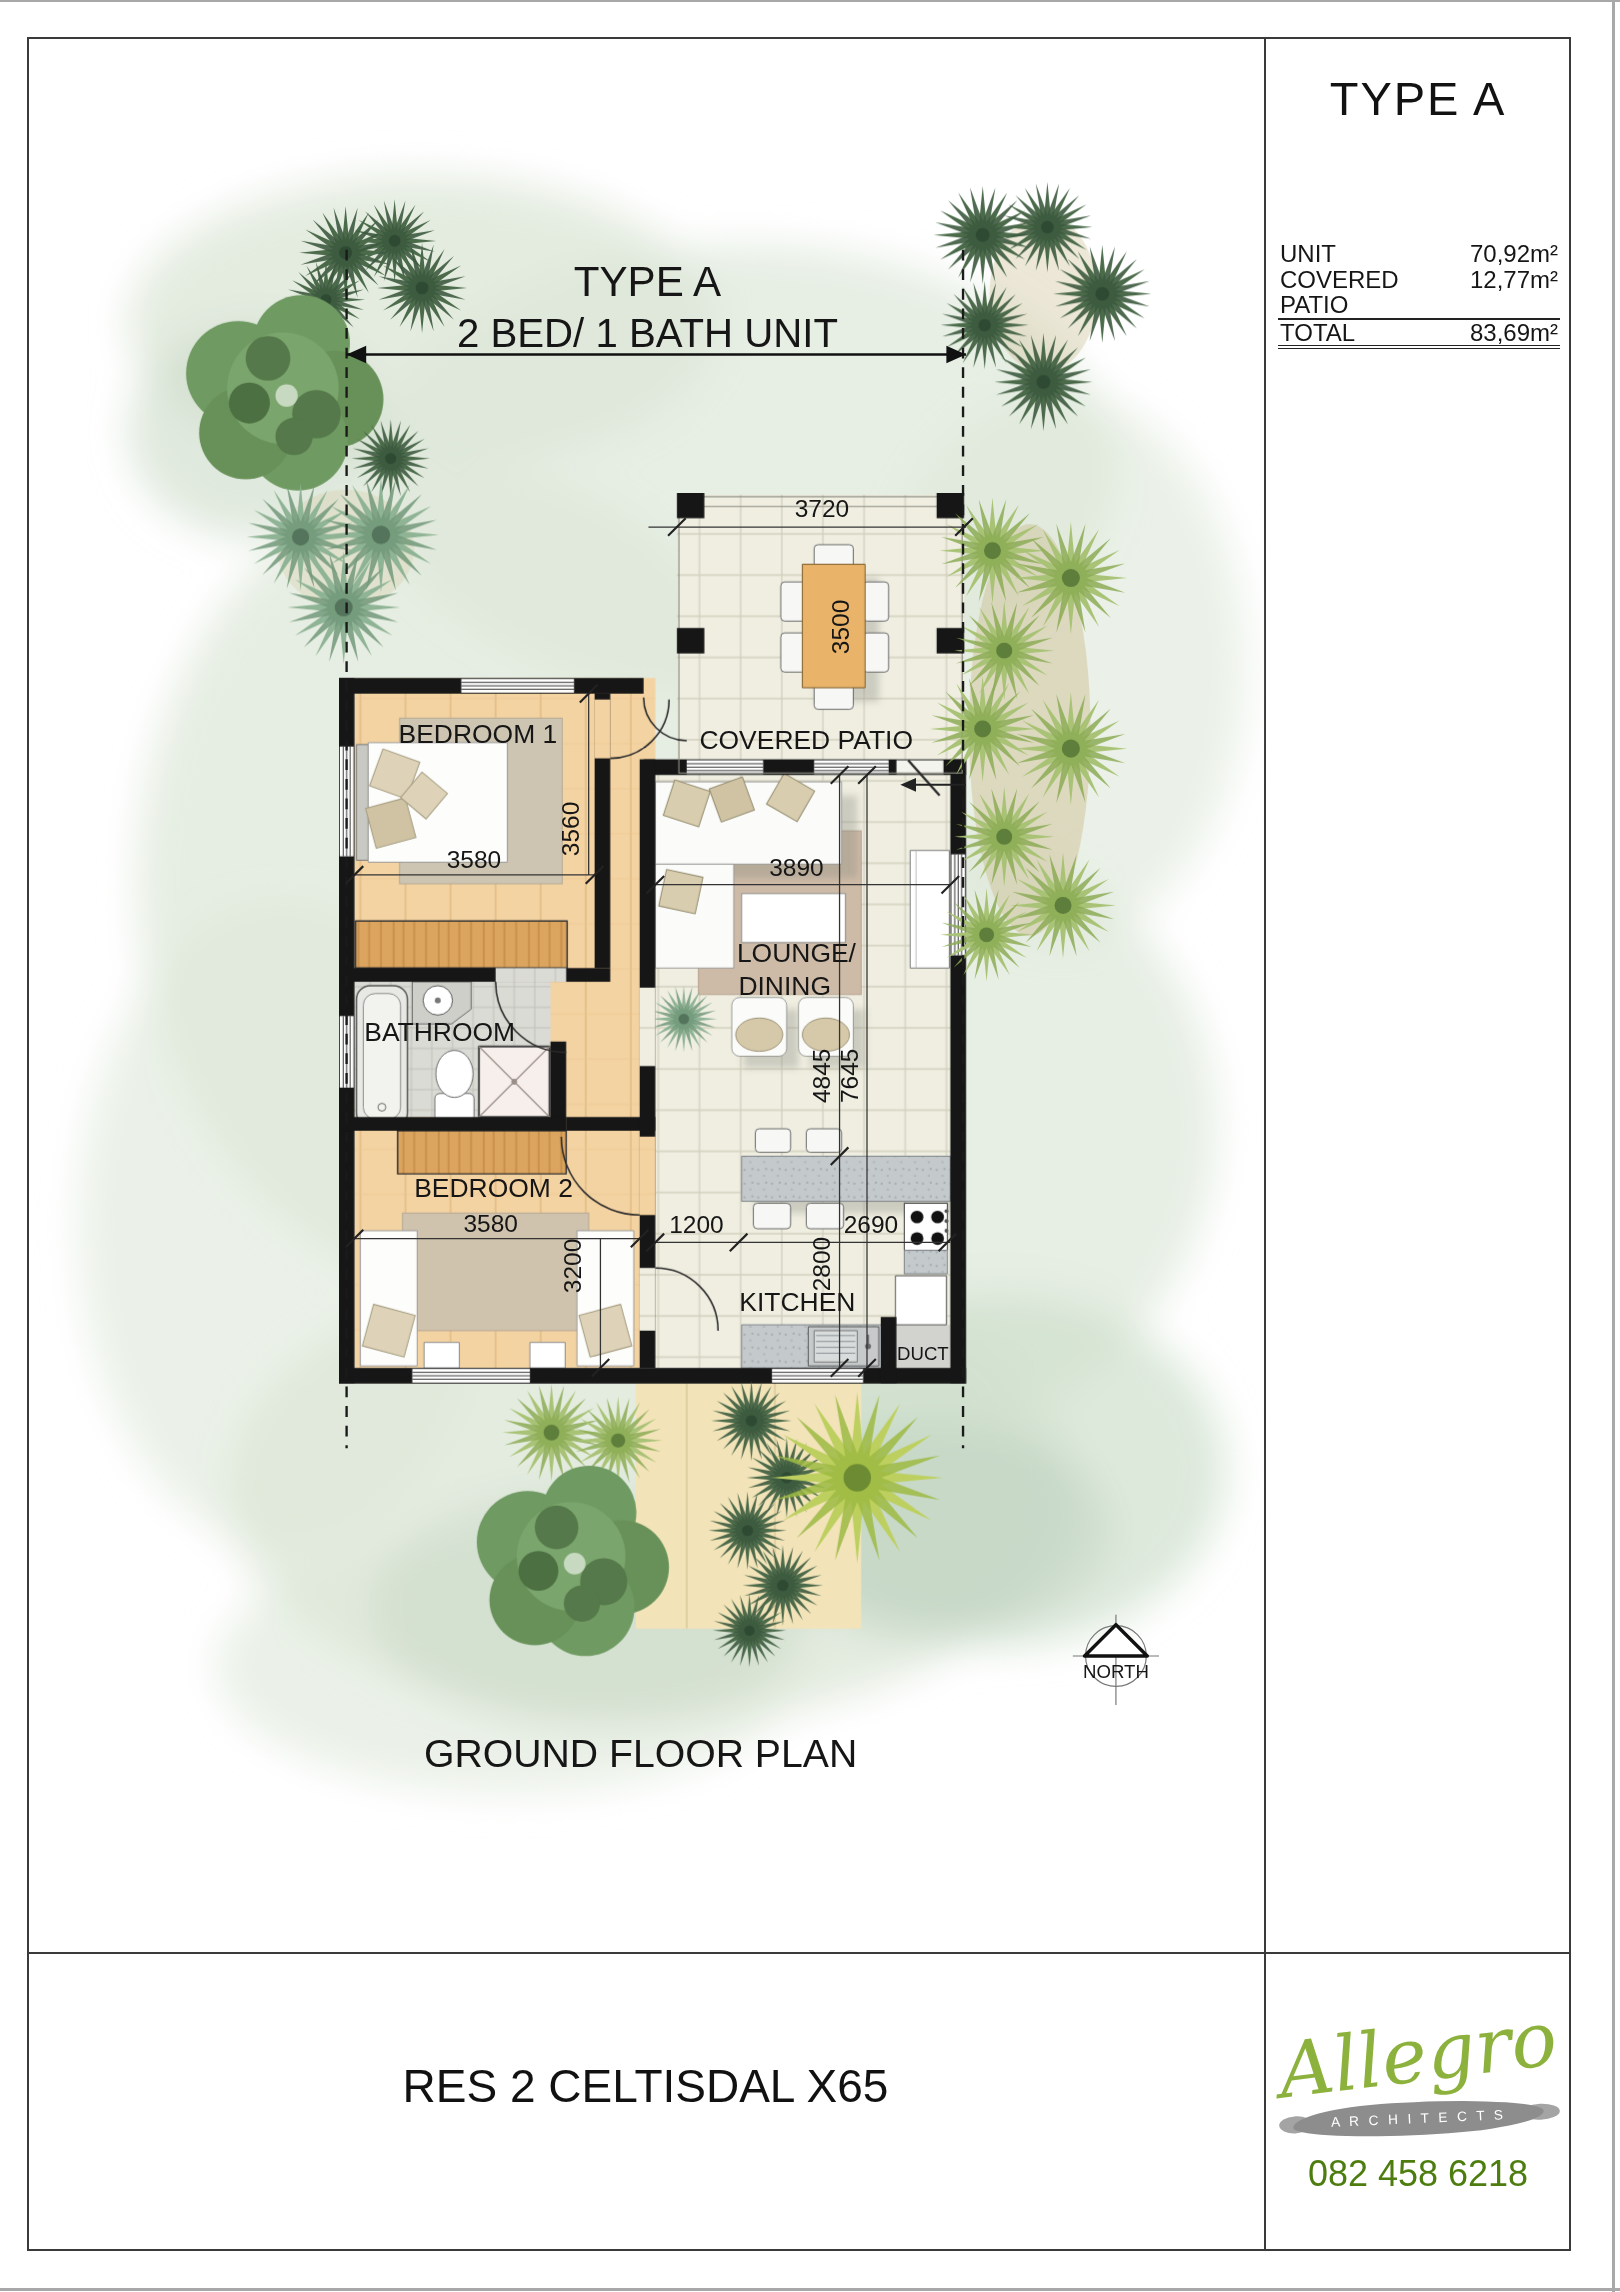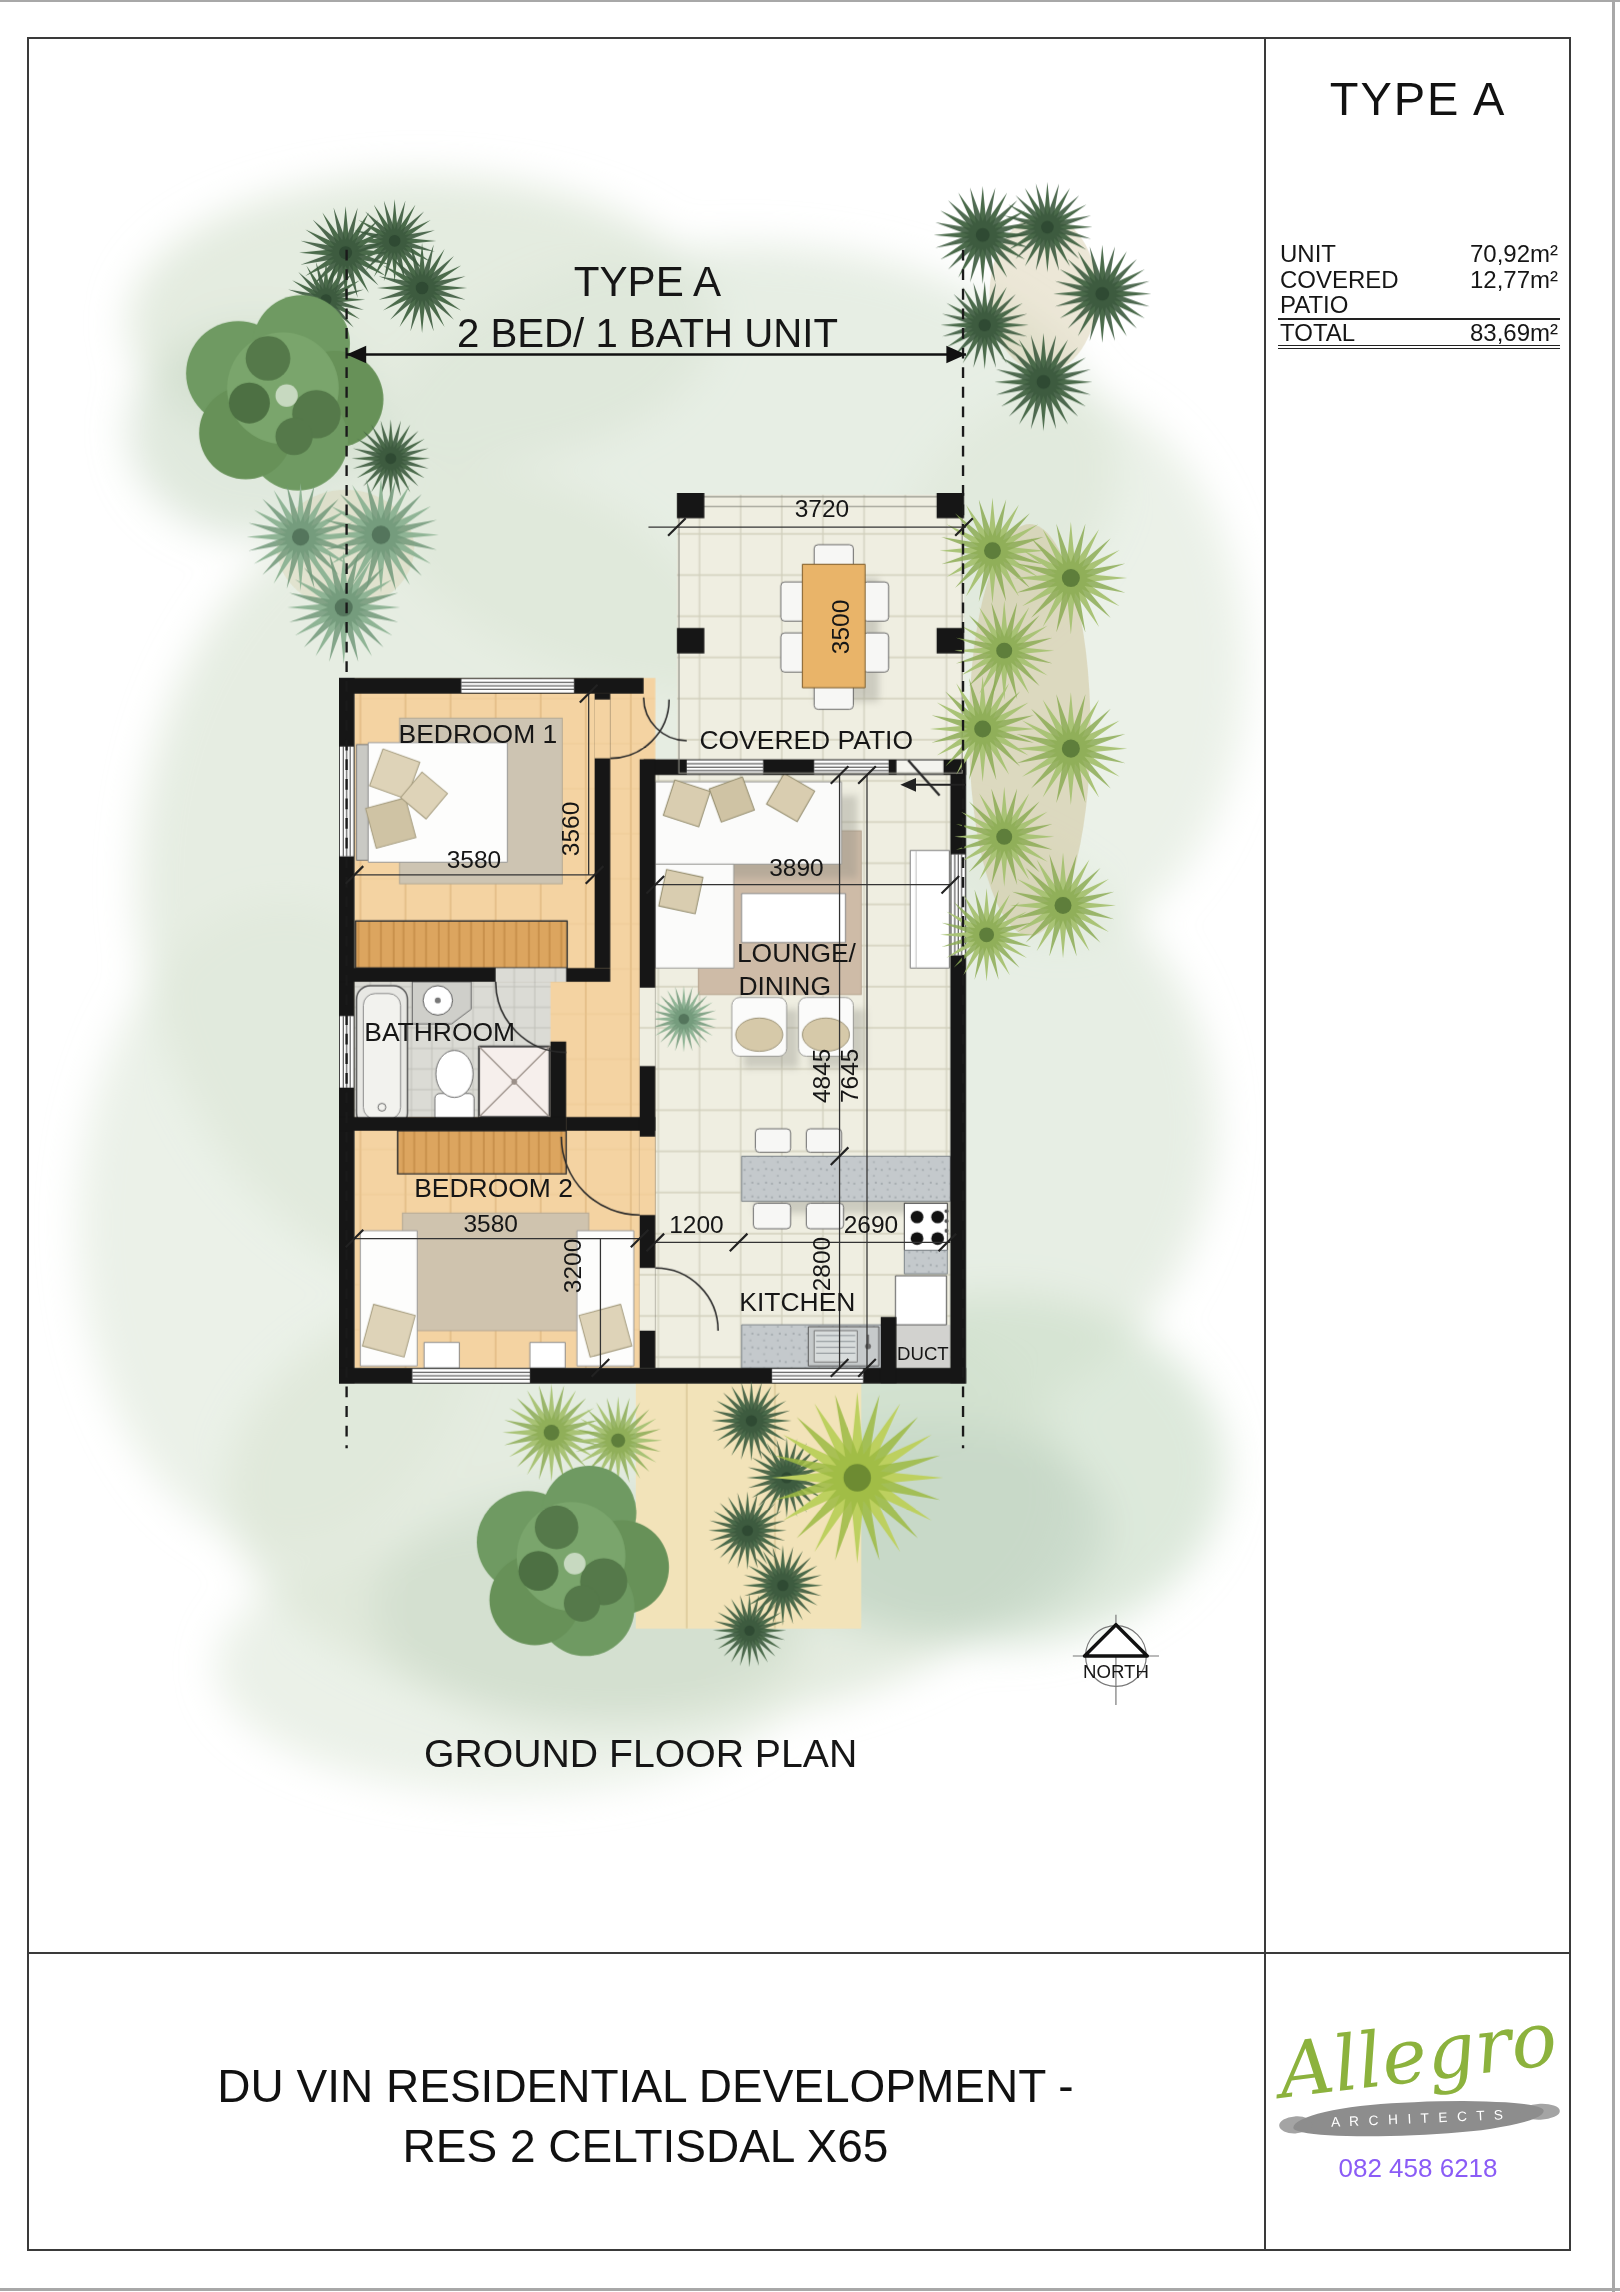--- a/index.html
+++ b/index.html
@@ -16,21 +16,21 @@
   .arow.u1{border-bottom:2px solid #222;}
   .arow.u2{border-bottom:4.9px double #222;}
   
   #footer-title{position:absolute;left:26.5px;top:2056px;width:1238px;text-align:center;font-size:46px;line-height:60px;color:#111;}
   #logo{position:absolute;left:1266px;top:2000px;width:304px;text-align:center;}
   #logo-name{font-family:"DejaVu Serif",serif;font-style:italic;font-size:76px;color:#8cb23d;transform:rotate(-7deg);display:inline-block;line-height:69px;margin-top:19.6px;}
   #logo-brush{position:relative;margin:13.7px auto 0;width:251px;height:33px;background:#8d8d8d;border-radius:46% 54% 50% 50% / 65% 45% 60% 40%;transform:rotate(-2.5deg);display:flex;align-items:center;justify-content:center;}
   #logo-brush:before{content:"";position:absolute;left:-13.7px;top:8.8px;width:33px;height:17.6px;background:#8d8d8d;border-radius:50%;opacity:.8;}
   #logo-brush:after{content:"";position:absolute;right:-15.7px;top:6.9px;width:39px;height:15.7px;background:#8d8d8d;border-radius:50%;opacity:.8;}
   #logo-sub{color:#fff;font-size:13.7px;letter-spacing:2.9px;}
-  #logo-phone{margin-top:17.6px;font-size:26px;color:#8b5cf6;}
+  #logo-phone{margin-top:17.6px;font-size:36px;color:#4d7c0f;}
   text{font-family:"Liberation Sans",sans-serif;fill:#161616;}
 </style>
 </head>
 <body>
 
 <div class="scan-edge" style="left:0;top:0;width:1620px;height:2px;"></div>
 <div class="scan-edge" style="left:1612px;top:0;width:2.9px;height:2293px;"></div>
 <div class="scan-edge" style="left:0;top:2288px;width:1620px;height:2.9px;"></div>
 
 <div id="frame"></div>
@@ -468,21 +468,20 @@
     <span>COVERED PATIO</span>
     <span>12,77m²</span>
   </div>
   <div class="arow u2">
     <span>TOTAL</span>
     <span>83,69m²</span>
   </div>
 </div>
 
 <div id="footer-title">
-  <div>DU VIN RESIDENTIAL DEVELOPMENT -</div>
   <div>RES 2 CELTISDAL X65</div>
 </div>
 
 <div id="logo">
   <div id="logo-name">Allegro</div>
   <div id="logo-brush">
     <span id="logo-sub">A R C H I T E C T S</span>
   </div>
   <div id="logo-phone">082 458 6218</div>
 </div>

